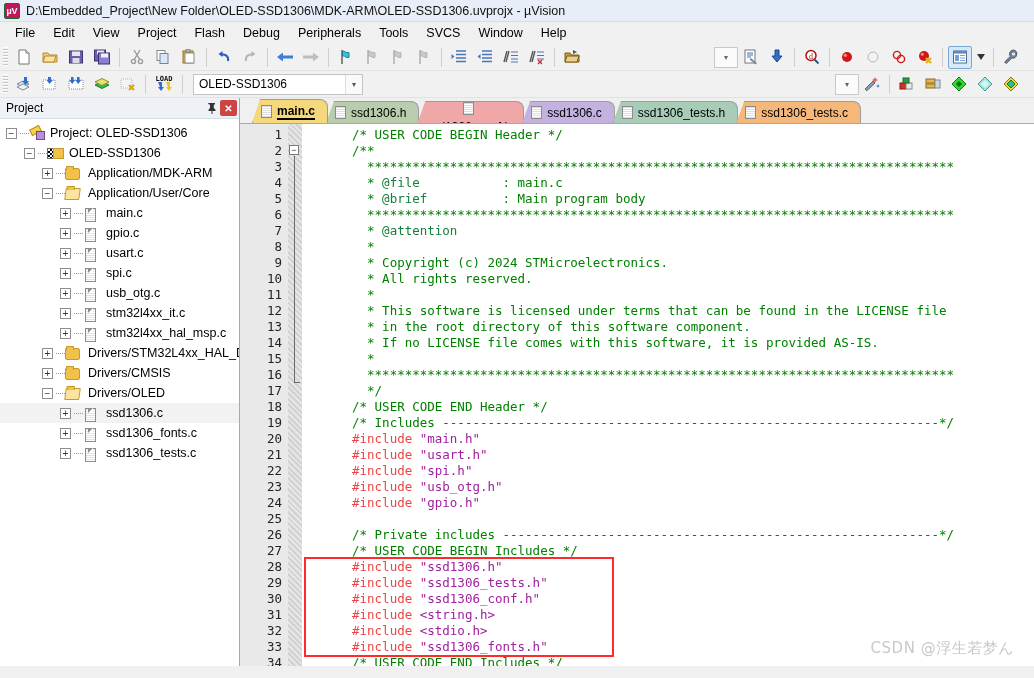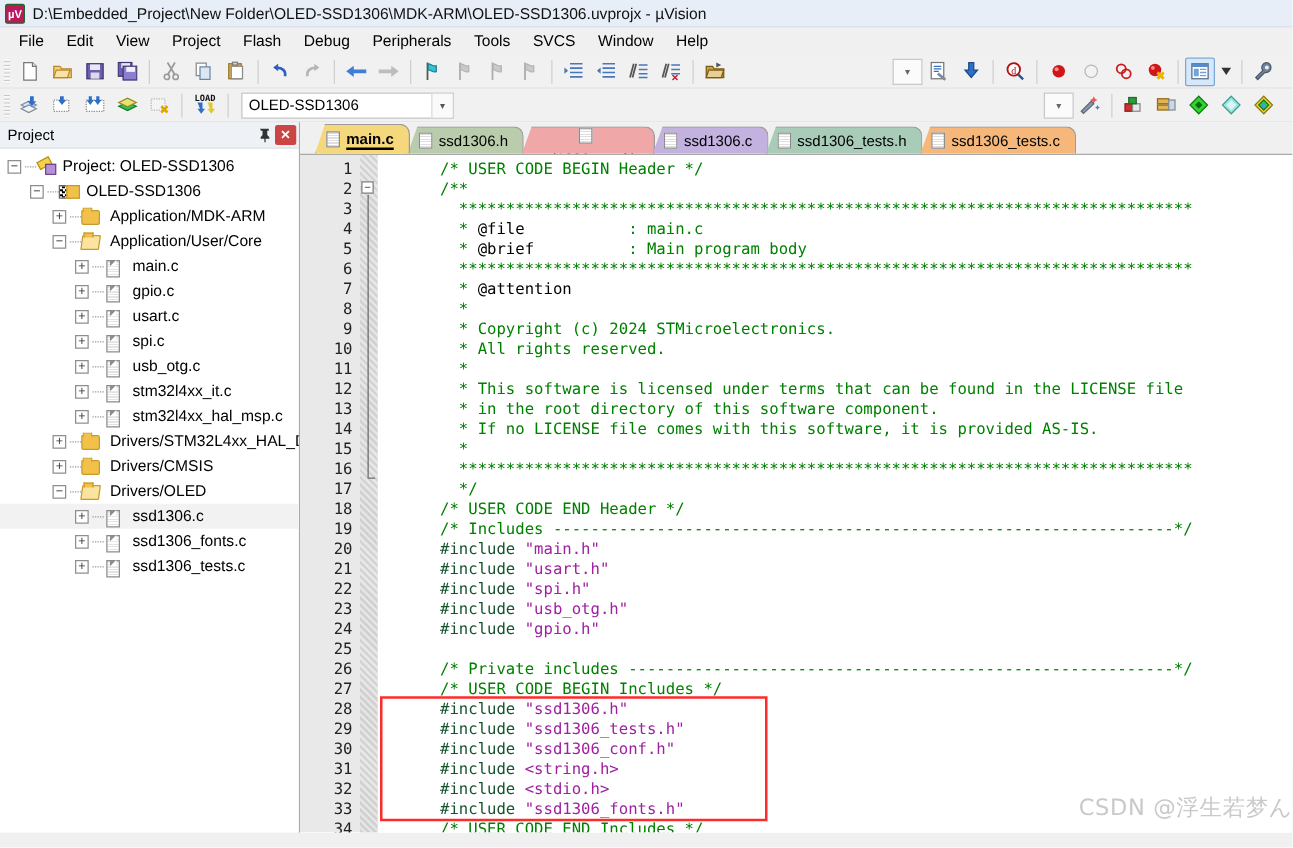--- a/index.html
+++ b/index.html
@@ -199,31 +199,31 @@
   }
   .foldline{ position:absolute; left:6px; width:1px; background:#6a6a6a; }
   .foldend{ position:absolute; left:6px; width:6px;height:1px;background:#6a6a6a; }
   #code {
     flex:1; font-family:"DejaVu Sans Mono", monospace; font-size:12.5px;
     padding-top:3px; white-space:pre; overflow:hidden; position:relative;
     line-height:16px; letter-spacing:0px;padding-left:44px;
   }
   #code .row { height:16px; line-height:16px; padding-left:6px; }
   .c-comment { color:#008000; }
-  .c-doctag  { color:#000000; }
-  .c-pp      { color:#14532d; }
+  .c-doctag  { color:#15803d; }
+  .c-pp      { color:#ef4444; }
   .c-str     { color:#a020a0; }
 
   #redbox {
     position:absolute; border:2px solid #ff2b2b; pointer-events:none;
     left:64px; top:431px; width:310px; height:99px;
   }
 
   #watermark {
-    position:absolute; right:0; bottom:8px; color:#c9c9c9; font-size:18px;
+    position:absolute; right:20px; bottom:8px; color:#c9c9c9; font-size:15px;
     font-family:"DejaVu Sans", sans-serif; letter-spacing:.5px;
   }
 </style>
 </head>
 <body>
 
 <div id="titlebar">
   <div class="app-icon">µV</div>
   <div class="title-text">D:\Embedded_Project\New Folder\OLED-SSD1306\MDK-ARM\OLED-SSD1306.uvprojx - µVision</div>
 </div>

